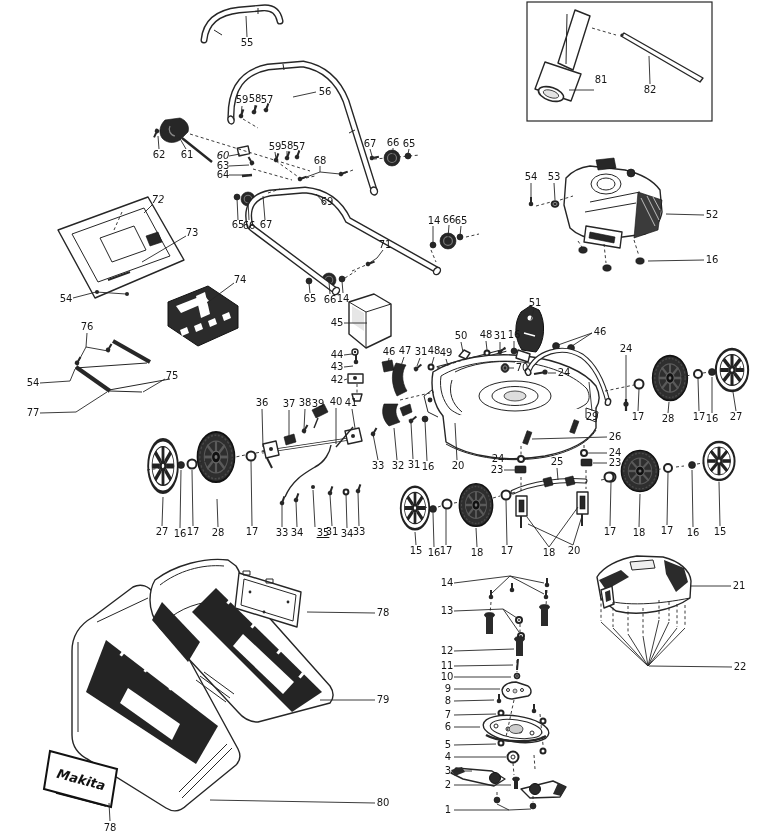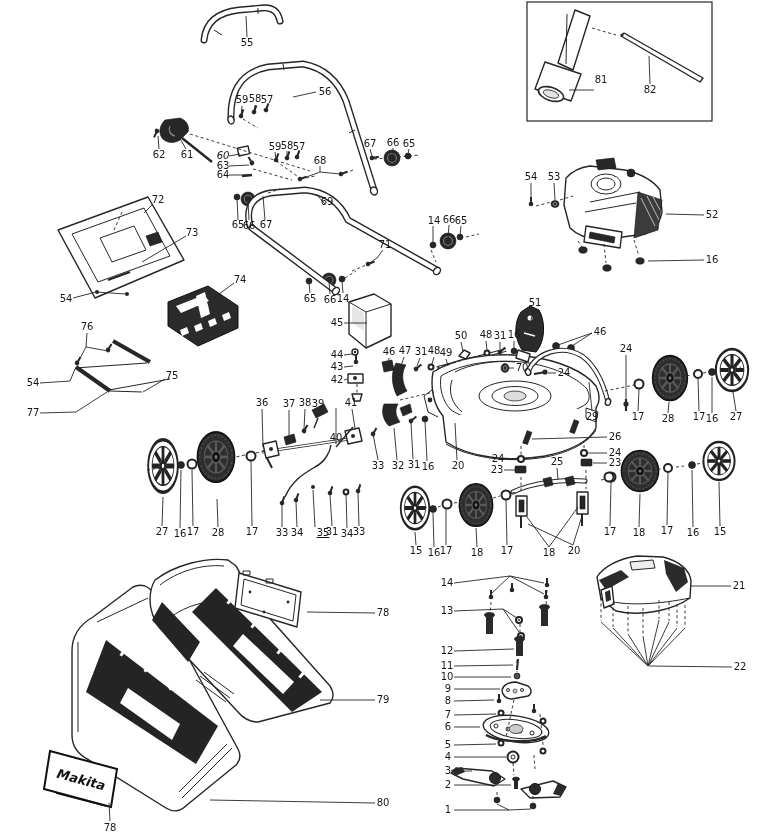--- a/index.html
+++ b/index.html
@@ -689,21 +689,21 @@
       <span class="plabel" style="left: 223px; top: 156px; font-style: italic;">60</span>
       <span class="plabel" style="left: 223px; top: 166px;">63</span>
       <span class="plabel" style="left: 223px; top: 175px;">64</span>
       <span class="plabel" style="left: 275px; top: 147px;">59</span>
       <span class="plabel" style="left: 287px; top: 146px;">58</span>
       <span class="plabel" style="left: 299px; top: 147px;">57</span>
       <span class="plabel" style="left: 320px; top: 161px;">68</span>
       <span class="plabel" style="left: 370px; top: 144px;">67</span>
       <span class="plabel" style="left: 393px; top: 143px;">66</span>
       <span class="plabel" style="left: 409px; top: 144px;">65</span>
-      <span class="plabel" style="left: 158px; top: 200px;">72</span>
+      <span class="plabel" style="left: 158px; top: 200px; font-style: italic;">72</span>
       <span class="plabel" style="left: 192px; top: 233px;">73</span>
       <span class="plabel" style="left: 238px; top: 225px;">65</span>
       <span class="plabel" style="left: 249px; top: 226px;">66</span>
       <span class="plabel" style="left: 266px; top: 225px;">67</span>
       <span class="plabel" style="left: 66px; top: 299px;">54</span>
       <span class="plabel" style="left: 240px; top: 280px;">74</span>
       <span class="plabel" style="left: 327px; top: 202px; text-align: right;">69</span>
       <span class="plabel" style="left: 385px; top: 245px;">71</span>
       <span class="plabel" style="left: 434px; top: 221px;">14</span>
       <span class="plabel" style="left: 449px; top: 220px;">66</span>
@@ -740,21 +740,21 @@
       <span class="plabel" style="left: 522px; top: 368px;">70</span>
       <span class="plabel" style="left: 564px; top: 373px;">24</span>
       <span class="plabel" style="left: 592px; top: 417px;">29</span>
       <span class="plabel" style="left: 615px; top: 437px;">26</span>
       <span class="plabel" style="left: 615px; top: 453px;">24</span>
       <span class="plabel" style="left: 615px; top: 463px;">23</span>
       <span class="plabel" style="left: 262px; top: 403px;">36</span>
       <span class="plabel" style="left: 289px; top: 404px;">37</span>
       <span class="plabel" style="left: 305px; top: 403px;">38</span>
       <span class="plabel" style="left: 318px; top: 404px;">39</span>
-      <span class="plabel" style="left: 336px; top: 402px; margin-top: 36px;">40</span>
+      <span class="plabel" style="left: 336px; top: 402px;">40</span>
       <span class="plabel" style="left: 351px; top: 403px;">41</span>
       <span class="plabel" style="left: 378px; top: 466px;">33</span>
       <span class="plabel" style="left: 398px; top: 466px;">32</span>
       <span class="plabel" style="left: 414px; top: 465px;">31</span>
       <span class="plabel" style="left: 428px; top: 467px;">16</span>
       <span class="plabel" style="left: 458px; top: 466px;">20</span>
       <span class="plabel" style="left: 498px; top: 459px;">24</span>
       <span class="plabel" style="left: 497px; top: 470px;">23</span>
       <span class="plabel" style="left: 557px; top: 462px;">25</span>
       <span class="plabel" style="left: 162px; top: 532px;">27</span>

